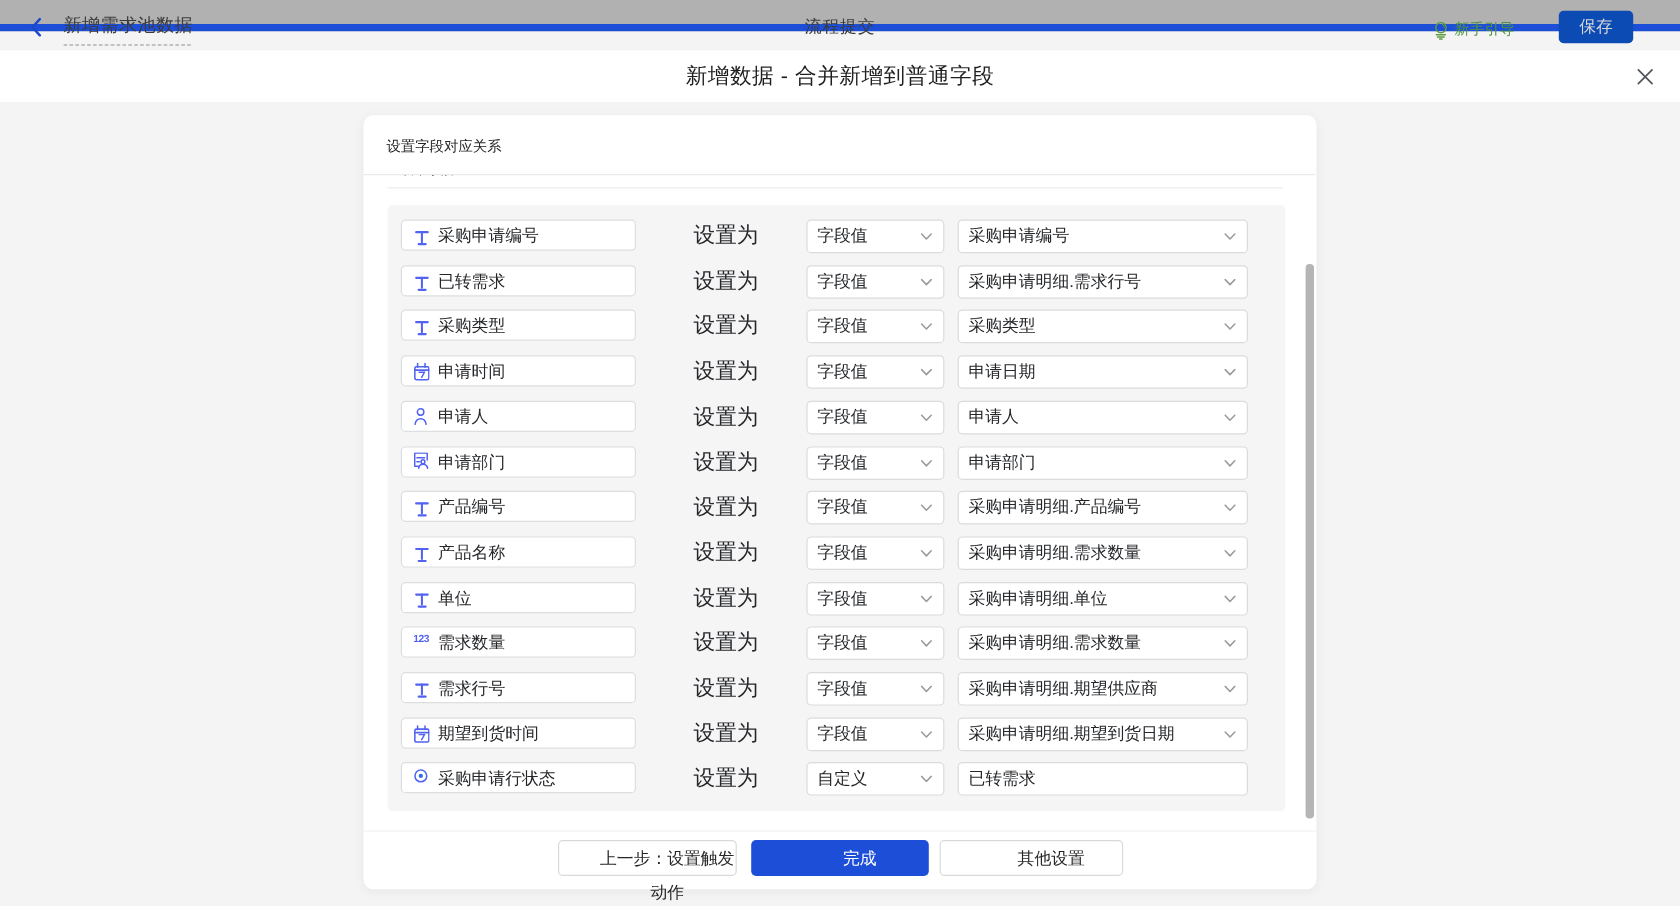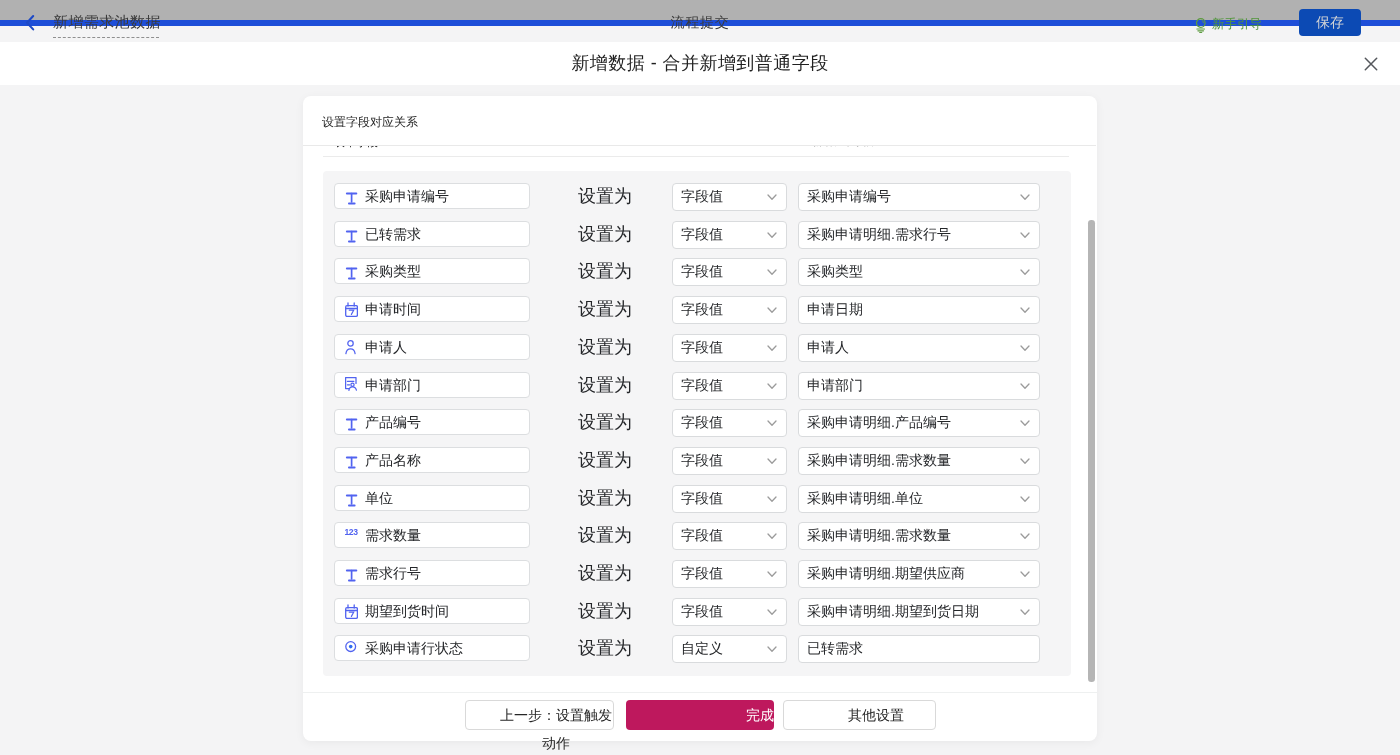--- a/index.html
+++ b/index.html
@@ -31,21 +31,21 @@
   .setas { position:absolute; left:255px; top:5px; font-size:18px; color:#242629; line-height:16px; }
   .dd1 { position:absolute; left:349px; top:0; width:115px; height:28px; background:#fff; border:1px solid #d9dbdd; border-radius:4px; }
   .dd2 { position:absolute; left:475px; top:0; width:242px; height:28px; background:#fff; border:1px solid #d9dbdd; border-radius:4px; }
   .ddtext { position:absolute; left:8px; top:4.5px; font-size:14px; color:#242629; line-height:16px; }
   .chev { position:absolute; right:9px; top:10px; }
   .scrollthumb { position:absolute; left:785px; top:124px; width:6.5px; height:462px; background:#b5b5b5; border-radius:3.3px; }
   .divider2 { position:absolute; left:0; top:596px; width:794px; border-top:1px solid #eef0f0; }
   .btnrow { position:absolute; left:0; top:604px; width:794px; height:30px; }
   .btn { position:absolute; height:30px; border-radius:4px; font-size:14px; text-align:center; line-height:30px;padding-left:33px; }
   .btn.white { background:#fff; border:1px solid #d9d9d9; color:#262626; line-height:28px; }
-  .btn.blue { background:#be185d; color:#ffffff;text-align:right; }
+  .btn.blue { background:#1d4ed8; color:#ffffff; }
 </style>
 </head>
 <body>
   <div class="topbar">
     <svg class="backchev" width="14" height="17" viewBox="0 0 14 17">
       <polyline points="9.2,2 3,8.7 9.2,15.4" fill="none" stroke="#1d49c6" stroke-width="2.1" stroke-linecap="round" stroke-linejoin="round"></polyline>
     </svg>
     <div class="tb-title">新增需求池数据</div>
     <div class="tb-underline"></div>
     <div class="tb-center">流程提交</div>

